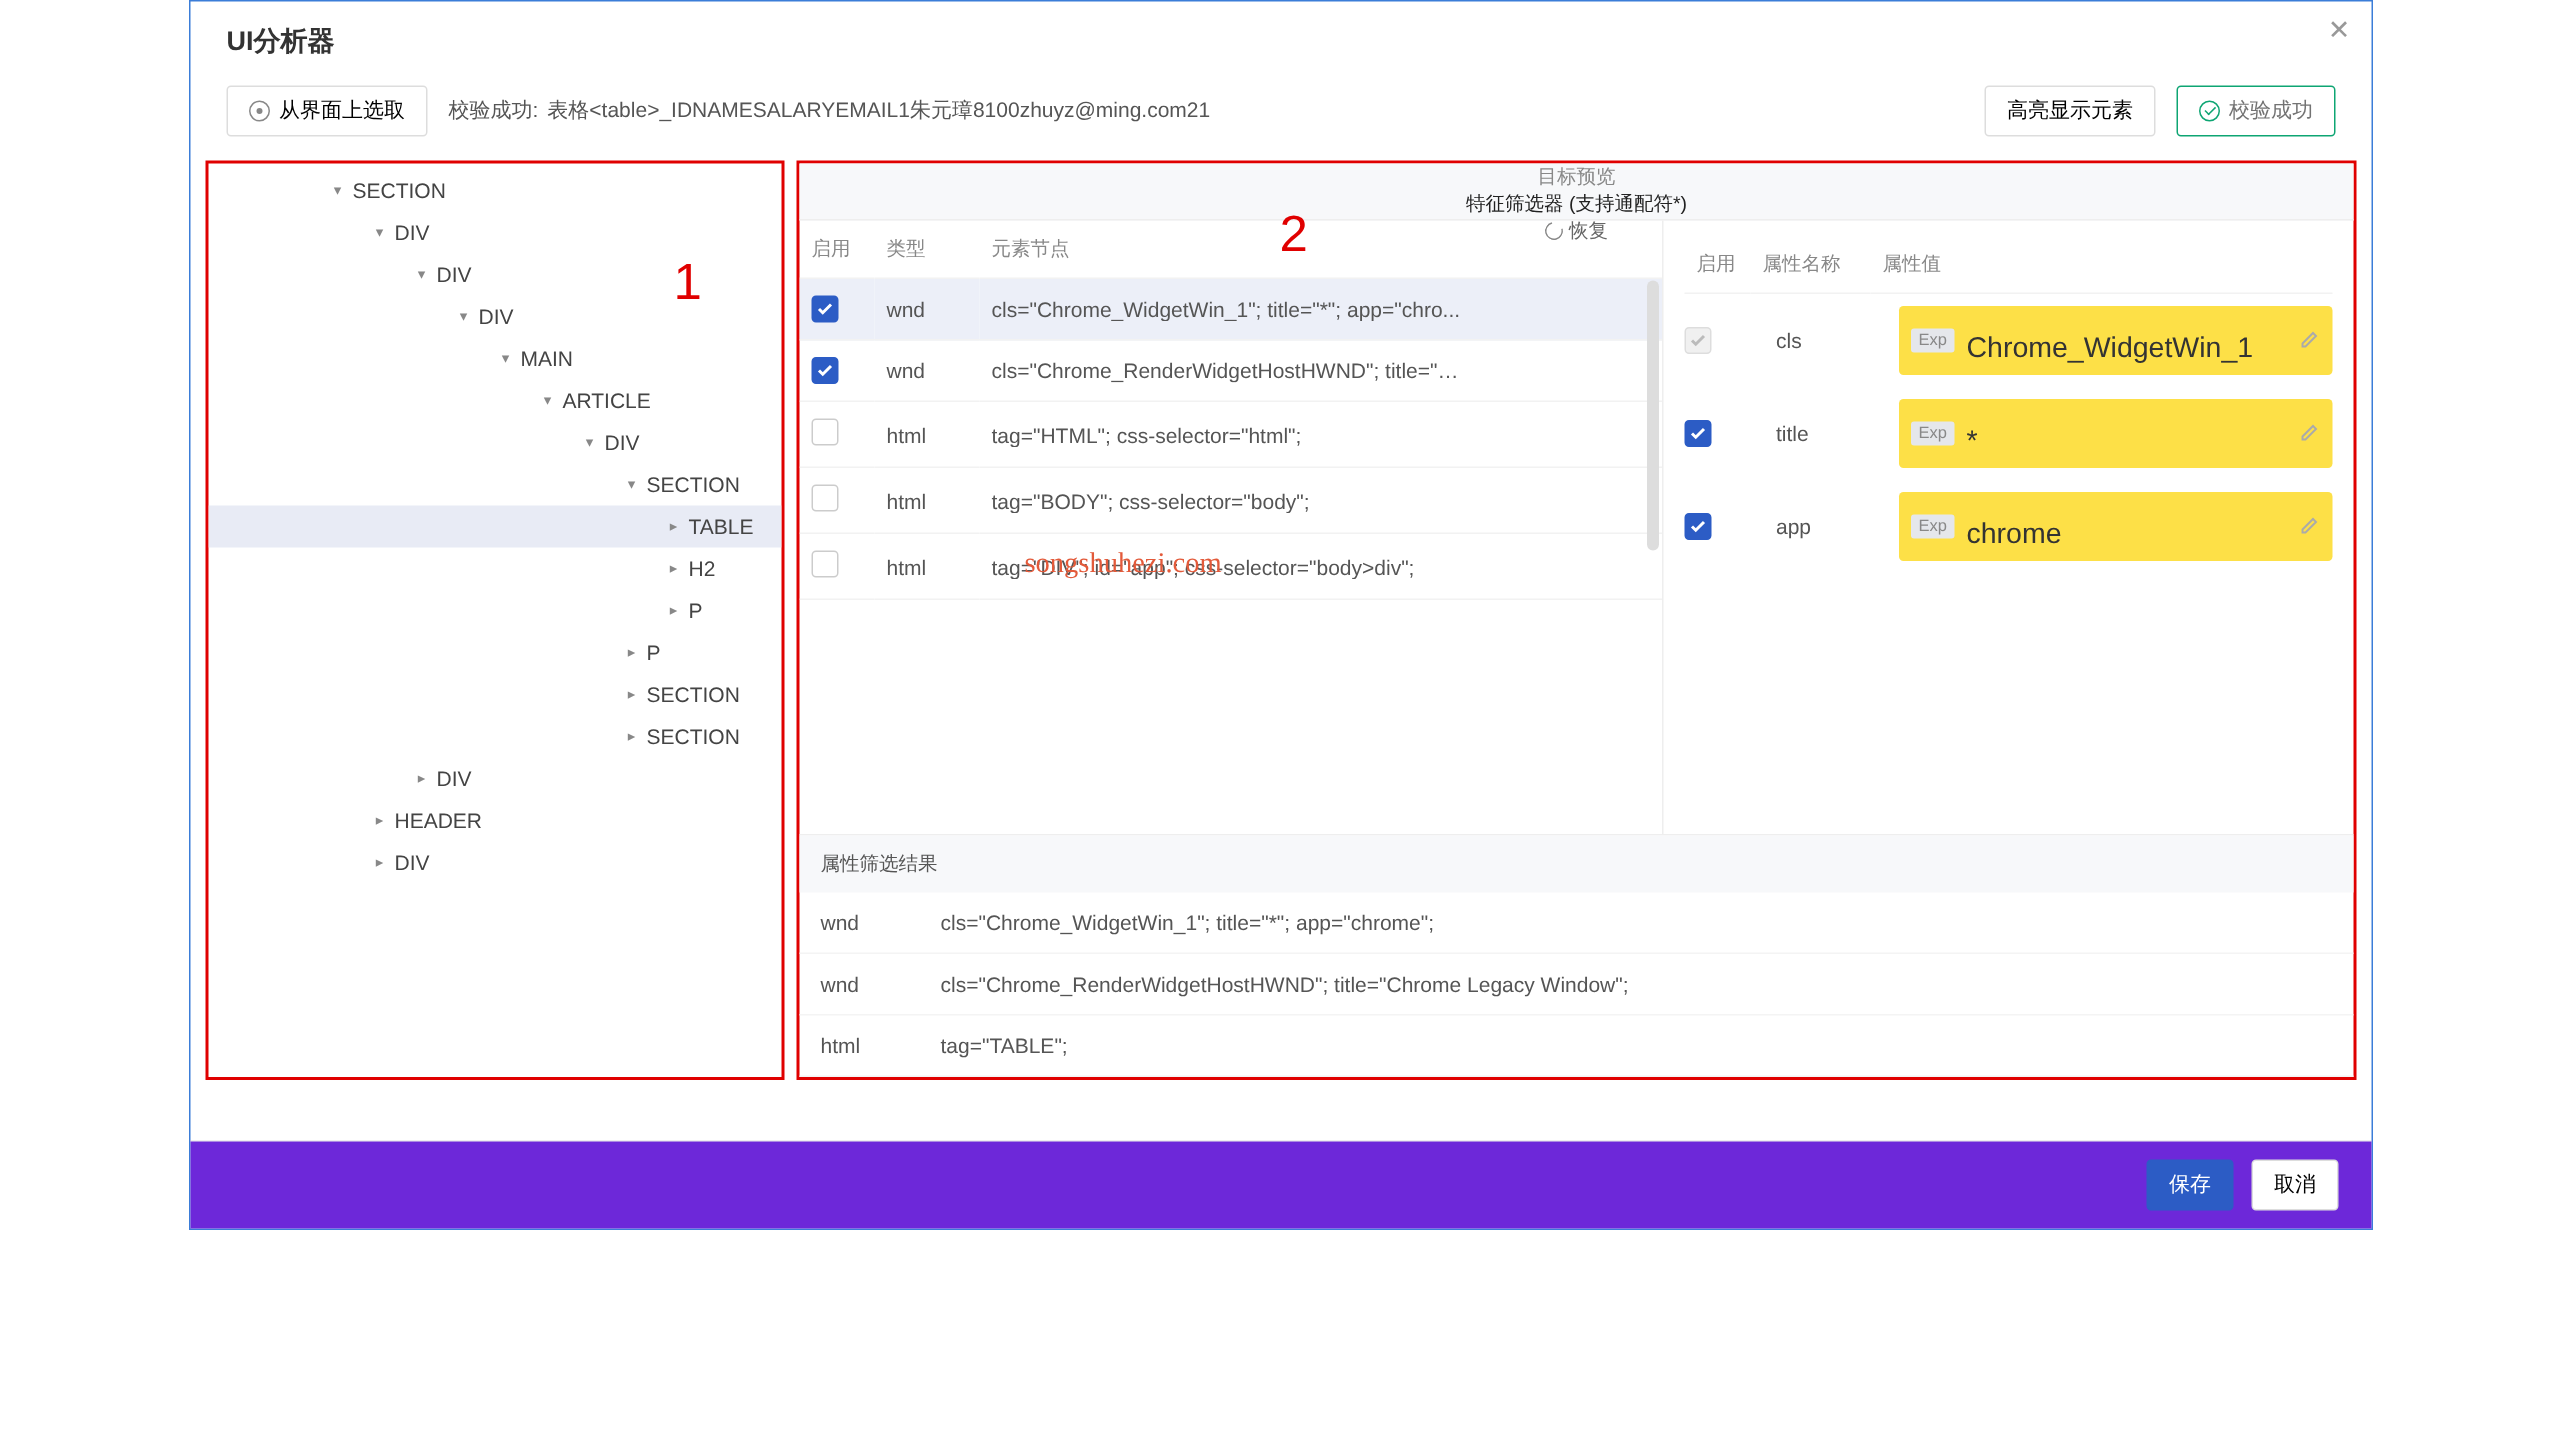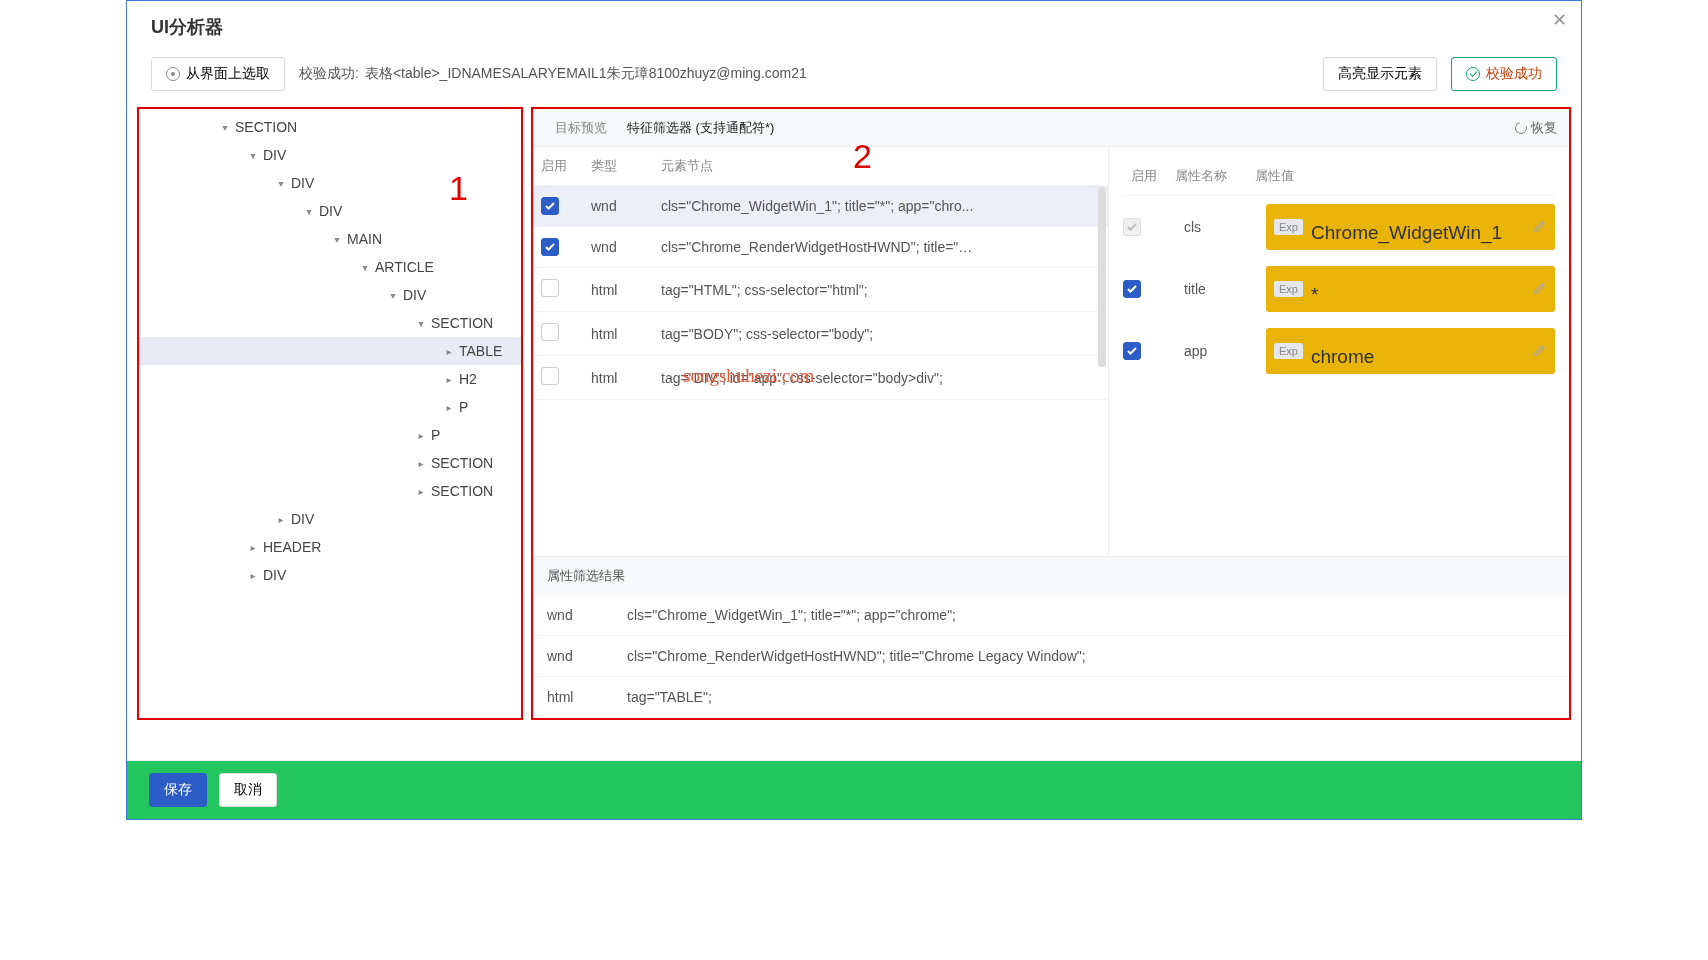--- a/index.html
+++ b/index.html
@@ -3,64 +3,64 @@
 <meta charset="utf-8">
 <style>
 * { box-sizing: border-box; margin: 0; padding: 0; }
 body { font-family: -apple-system, "Segoe UI", "Microsoft YaHei", sans-serif; font-size: 14px; color: #333; background: #fff; }
 .window { width: 1456px; height: 820px; border: 1px solid #3b7dd8; position: relative; margin: 0 auto; }
 .header { padding: 14px 24px 10px; display: flex; align-items: center; }
 .header h1 { font-size: 18px; font-weight: 600; }
 .close-x { position: absolute; top: 8px; right: 14px; font-size: 18px; color: #999; cursor: pointer; }
 .toolbar { padding: 8px 24px 16px; display: flex; align-items: center; gap: 14px; }
 .btn { border: 1px solid #ddd; background: #fff; padding: 7px 14px; border-radius: 3px; cursor: pointer; display: inline-flex; align-items: center; gap: 6px; font-size: 14px; }
-.btn-green { color: #c2410c; border-color: #0ea573; justify-content: flex-end; }
+.btn-green { color: #737373; border-color: #0ea573; justify-content: flex-end; }
 .btn-primary { background: #2c5cc5; color: #fff; border-color: #2c5cc5; }
 .element-name { display: flex; gap: 6px; align-items: center; color: #555; }
 .spacer { flex: 1; }
 .panels { display: flex; gap: 8px; padding: 0 10px; }
 .panel-left { width: 386px; height: 613px; border: 2px solid #e00000; position: relative; }
 .panel-right { flex: 1; height: 613px; border: 2px solid #e00000; position: relative; display: flex; flex-direction: column; }
 .panel-head { background: #f7f8fa; padding: 8px 12px; display: flex; align-items: center; border-bottom: 1px solid #eee; font-size: 13px; color: #555; }
 .panel-head .link-btn { color: #555; cursor: pointer; display: inline-flex; align-items: center; gap: 4px; }
 .tree { padding: 4px 0; overflow: auto; height: calc(100% - 38px); }
 .tree-node { padding: 6px 0; cursor: pointer; white-space: nowrap; display: flex; align-items: center; }
 .tree-node.selected { background: #e8ebf5; }
 .caret { display: inline-block; width: 12px; text-align: center; color: #888; margin-right: 4px; font-size: 10px; }
 .tree-node .label { color: #444; }
 .annotation { position: absolute; font-size: 34px; color: #e00000; font-weight: 400; pointer-events: none; }
 .ann1 { top: 60px; left: 310px; }
 .ann2 { top: 28px; left: 320px; }
-.tabs { background: #f7f8fa; border-bottom: 1px solid #eee; display: flex; align-items: center; padding: 0 12px; height: 38px; font-size: 13px; }
+.tabs { background: #f7f8fa; border-bottom: 1px solid #eee; display: flex; align-items: center; padding: 0 12px; height: 38px; font-size: 13px; flex-direction: column; }
 .tab { padding: 0 10px; color: #888; cursor: pointer; }
 .tab.active { color: #222; font-weight: 500; }
 .restore-btn { color: #666; cursor: pointer; display: inline-flex; align-items: center; gap: 4px; }
 .mid { display: flex; flex: 1; min-height: 0; }
 .filter-left { flex: 1; border-right: 1px solid #eee; overflow: hidden; position: relative; }
 .filter-right { width: 460px; padding: 10px 14px; }
 .tbl { width: 100%; border-collapse: collapse; }
 .tbl th { text-align: left; font-weight: 400; color: #888; font-size: 13px; padding: 10px 8px; border-bottom: 1px solid #f2f2f2; }
 .tbl td { padding: 11px 8px; border-bottom: 1px solid #f2f2f2; color: #555; font-size: 14px; }
 .tbl tr.selected td { background: #eceff8; }
 .chk { width: 18px; height: 18px; border: 1px solid #ccc; border-radius: 3px; display: inline-flex; align-items: center; justify-content: center; cursor: pointer; }
 .chk.on { background: #2c5cc5; border-color: #2c5cc5; }
 .chk.disabled { background: #f0f0f0; border-color: #ddd; }
 .chk svg { width: 12px; height: 12px; }
 .ellipsis { white-space: nowrap; overflow: hidden; text-overflow: ellipsis; max-width: 320px; }
 .attr-row { display: flex; align-items: center; gap: 12px; padding: 8px 0; }
 .attr-name { width: 70px; color: #555; margin-left: 19px; }
-.attr-val-wrap { flex: 1; background: #eab308; border-radius: 3px; display: flex; align-items: center; padding: 6px 8px; gap: 8px; }
+.attr-val-wrap { flex: 1; background: #fde047; border-radius: 3px; display: flex; align-items: center; padding: 6px 8px; gap: 8px; }
 .exp-tag { font-size: 11px; color: #888; background: #e5e7eb; padding: 2px 5px; border-radius: 2px; }
 .attr-val { flex: 1; font-size: 19px; color: #333; margin-top: 12px; }
 .edit-icon { color: #aaa; cursor: pointer; }
 .results { border-top: 1px solid #eee; }
 .results-head { background: #f7f8fa; padding: 10px 14px; font-size: 13px; color: #555; }
 .result-row { display: flex; padding: 12px 14px; border-bottom: 1px solid #f4f4f4; gap: 20px; color: #555; }
 .result-type { width: 60px; }
-.footer { position: absolute; bottom: 0; right: 0; left: 0; padding: 12px 22px; display: flex; gap: 12px; border-top: 1px solid #eee; background: #22c55e; }
+.footer { position: absolute; bottom: 0; right: 0; left: 0; padding: 12px 22px; display: flex; justify-content: flex-end; gap: 12px; border-top: 1px solid #eee; background: #6d28d9; }
 .watermark { position: absolute; top: 256px; left: 150px; color: #e35a3a; font-size: 19px; font-family: Georgia, serif; pointer-events: none; z-index: 5; }
 .scroll-track { position: absolute; right: 2px; top: 40px; bottom: 4px; width: 8px; }
 .scroll-thumb { position: absolute; top: 0; width: 8px; height: 180px; background: #ddd; border-radius: 4px; }
 .target-icon { display:inline-block; width:14px; height:14px; border:1px solid #888; border-radius:50%; position:relative; }
 .target-icon::after { content:''; position:absolute; width:4px; height:4px; background:#888; border-radius:50%; top:4px; left:4px; }
 .locate-icon { display:inline-block; width:12px; height:12px; border:1px solid #888; border-radius:50%; position:relative; }
 .locate-icon::after { content:''; position:absolute; width:3px; height:3px; background:#888; border-radius:50%; top:3.5px; left:3.5px; }
 .reload-icon { display:inline-block; width:12px; height:12px; border:1.5px solid #888; border-radius:50%; border-top-color:transparent; transform:rotate(30deg); }
 .check-icon { display:inline-block; width:14px; height:14px; border:1.5px solid #0ea573; border-radius:50%; position:relative; }
 .check-icon::after { content:''; position:absolute; width:6px; height:3px; border-left:1.5px solid #0ea573; border-bottom:1.5px solid #0ea573; transform:rotate(-45deg); top:3px; left:3px; }

